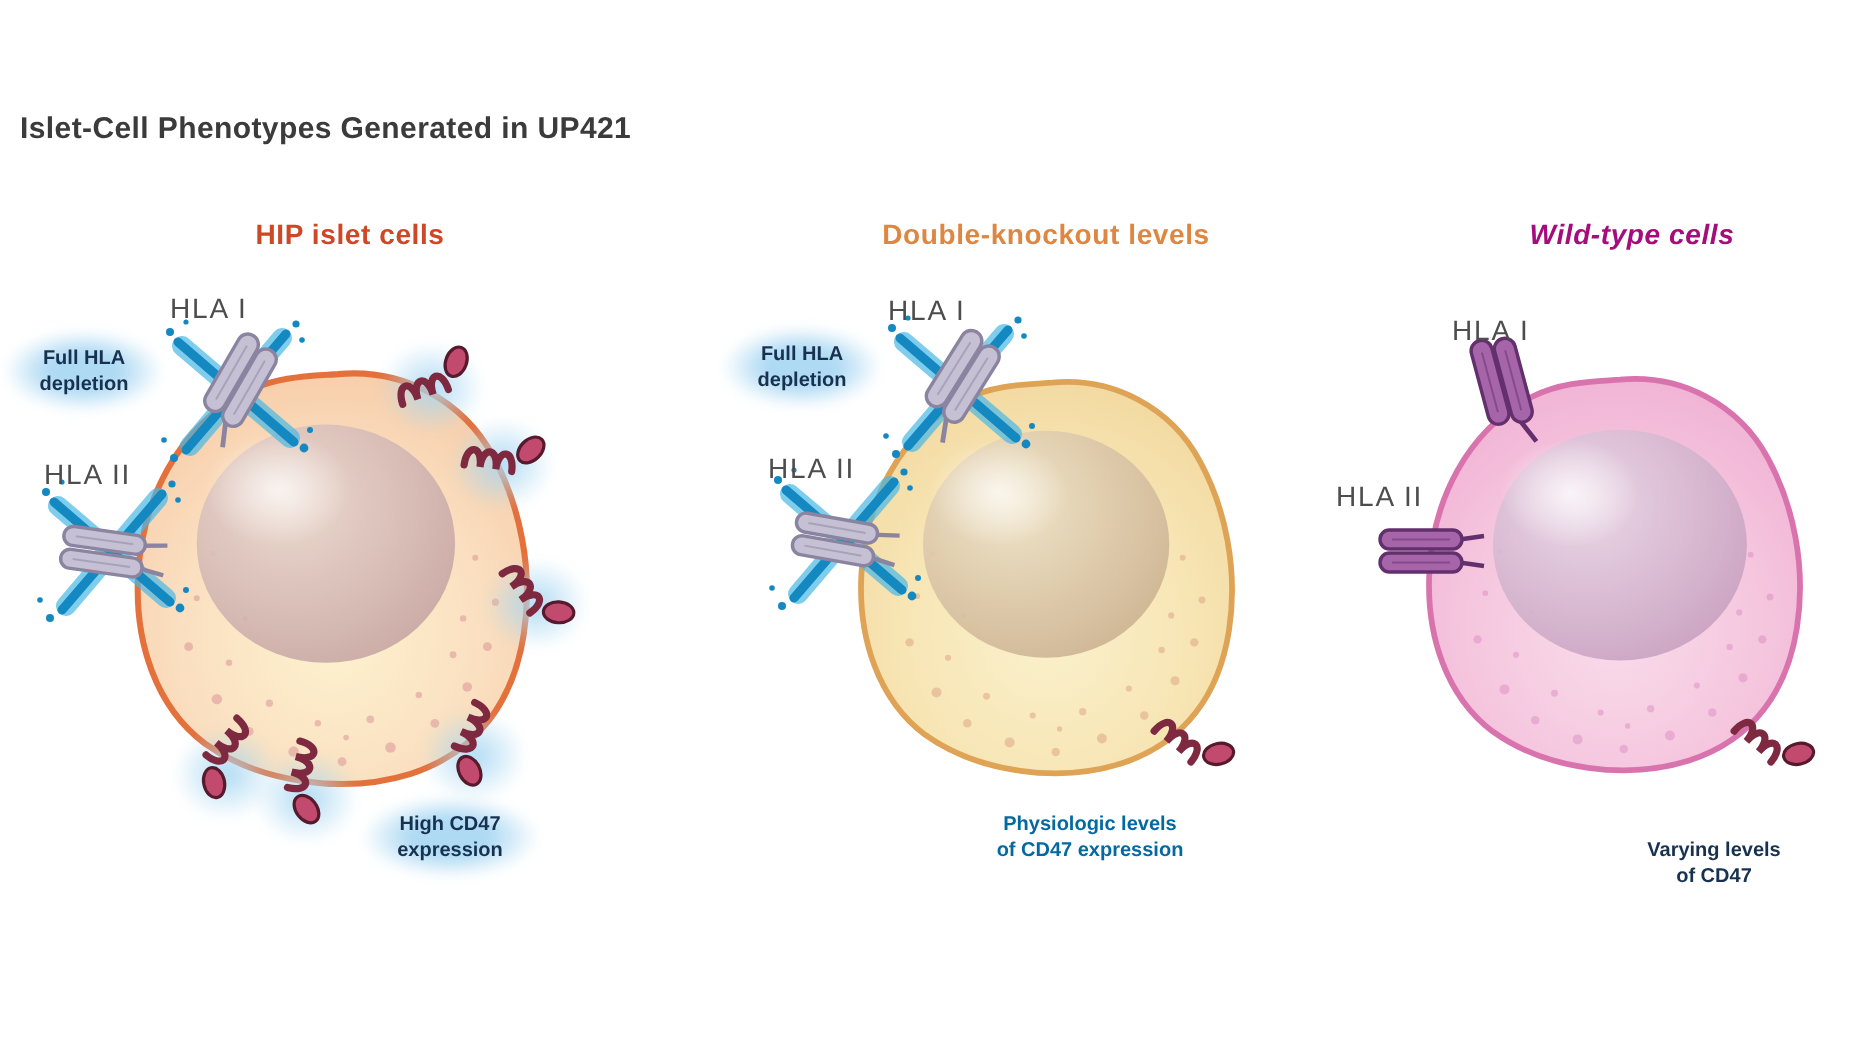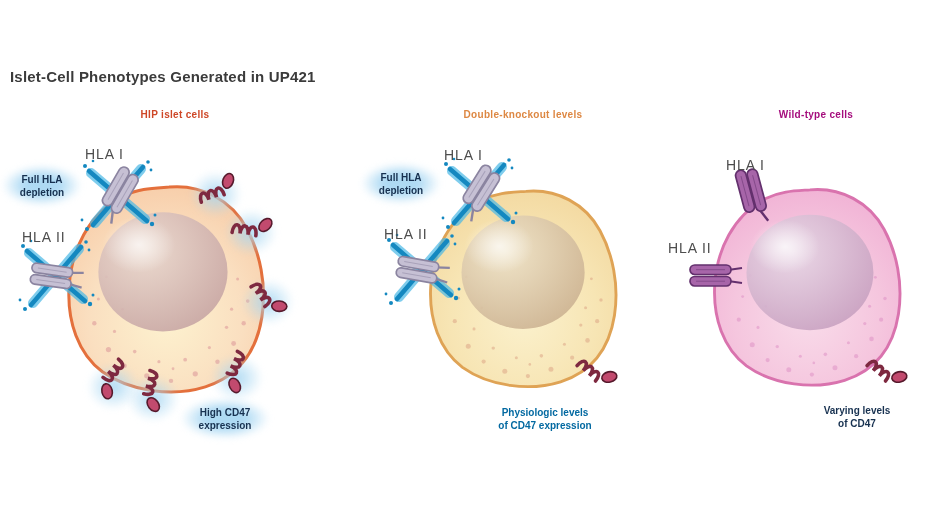--- a/index.html
+++ b/index.html
@@ -1,20 +1,20 @@
 <!DOCTYPE html>
 <html><head>
 <meta charset="utf-8">
 <style>
   html,body { margin:0; padding:0; background:#ffffff; }
   body { width:936px; height:527px; overflow:hidden; font-family:"Liberation Sans", sans-serif; }
   .stage { position:relative; width:936px; height:527px; background:#fff; }
-  .figure-title { position:absolute; left:10px; top:58px; font-size:15px; font-weight:bold; letter-spacing:.2px; }
+  .figure-title { position:absolute; left:10px; top:46px; font-size:15px; font-weight:bold; letter-spacing:.2px; }
   .panel { position:absolute; top:100px; height:370px; }
-  .heading { position:absolute; top:9px; margin:0; transform:translateX(-50%); font-size:10px; font-weight:bold; letter-spacing:.3px; white-space:nowrap; z-index:7; }
+  .heading { position:absolute; top:9px; margin:0; transform:translateX(-50%); font-size:14px; font-weight:bold; letter-spacing:.3px; white-space:nowrap; z-index:7; }
   .cell { position:absolute; z-index:1; }
   .hla-label { position:absolute; font-size:14px; letter-spacing:.9px; white-space:nowrap; z-index:7; }
   .receptor { position:absolute; z-index:6; overflow:visible; }
   .note, .caption { position:absolute; font-size:10px; font-weight:bold; line-height:1.25; white-space:pre-line; text-align:center; transform:translateX(-50%); z-index:8; }
   .glowbg::before { content:""; position:absolute; left:-18px; right:-18px; top:-9px; bottom:-7px;
       background:radial-gradient(closest-side, rgba(170,216,243,.95) 45%, rgba(170,216,243,0));
       filter:blur(3px); border-radius:50%; z-index:-1; }
   .cd47 { position:absolute; z-index:5; overflow:visible; }
   .cd47-glow { position:absolute; width:52px; height:46px; z-index:4;
       background:radial-gradient(closest-side, rgba(168,215,242,.9), rgba(168,215,242,0)); filter:blur(3px); border-radius:50%; }
@@ -211,21 +211,21 @@
 
     <svg class="cd47" style="left:262px; top:255px; transform:rotate(40deg);" width="44" height="32" viewBox="0 0 44 32">
         <use href="#sym-cd47"></use>
       </svg>
 
     <div class="caption" style="left: 233px; top: 307px; color: #0369a1;">Physiologic levels
 of CD47 expression</div>
   </section>
 
   <section class="panel" style="left:642px; width:294px;">
-    <h2 class="heading" style="left: 174px; color: rgb(165, 13, 125);">Wild-type cells</h2>
+    <h2 class="heading" style="left: 174px; color: rgb(165, 13, 125); font-style: italic;">Wild-type cells</h2>
 
     <svg class="cell" style="left:66px; top:80px;" width="202" height="213" viewBox="0 0 210 215">
       <defs>
         <radialGradient id="body3" cx="50%" cy="64%" r="72%">
           <stop offset="0%" stop-color="#f9dcea"></stop>
           <stop offset="55%" stop-color="#f5c6de"></stop>
           <stop offset="100%" stop-color="#f0aed3"></stop>
         </radialGradient>
         <radialGradient id="nuc3" cx="36%" cy="32%" r="80%">
           <stop offset="0%" stop-color="#e9d9e7"></stop>
@@ -249,17 +249,17 @@
 
     <span class="hla-label" style="left: 26px; top: 140px; color: rgb(77, 77, 77);">HLA II</span>
     <svg class="receptor" style="left:42px; top:158px;" width="62" height="36" viewBox="0 0 62 36">
       <use href="#sym-pill-h" transform="translate(4,3)" fill="#a765a9" stroke="#63306d"></use>
     </svg>
 
     <svg class="cd47" style="left:222px; top:255px; transform:rotate(40deg);" width="44" height="32" viewBox="0 0 44 32">
         <use href="#sym-cd47"></use>
       </svg>
 
-    <div class="caption" style="left: 215px; top: 305px; color: rgb(23, 49, 80);">Varying levels
+    <div class="caption" style="left: 215px; top: 320px; color: rgb(23, 49, 80);">Varying levels
 of CD47</div>
   </section>
 
 </div>
 
 </body></html>

